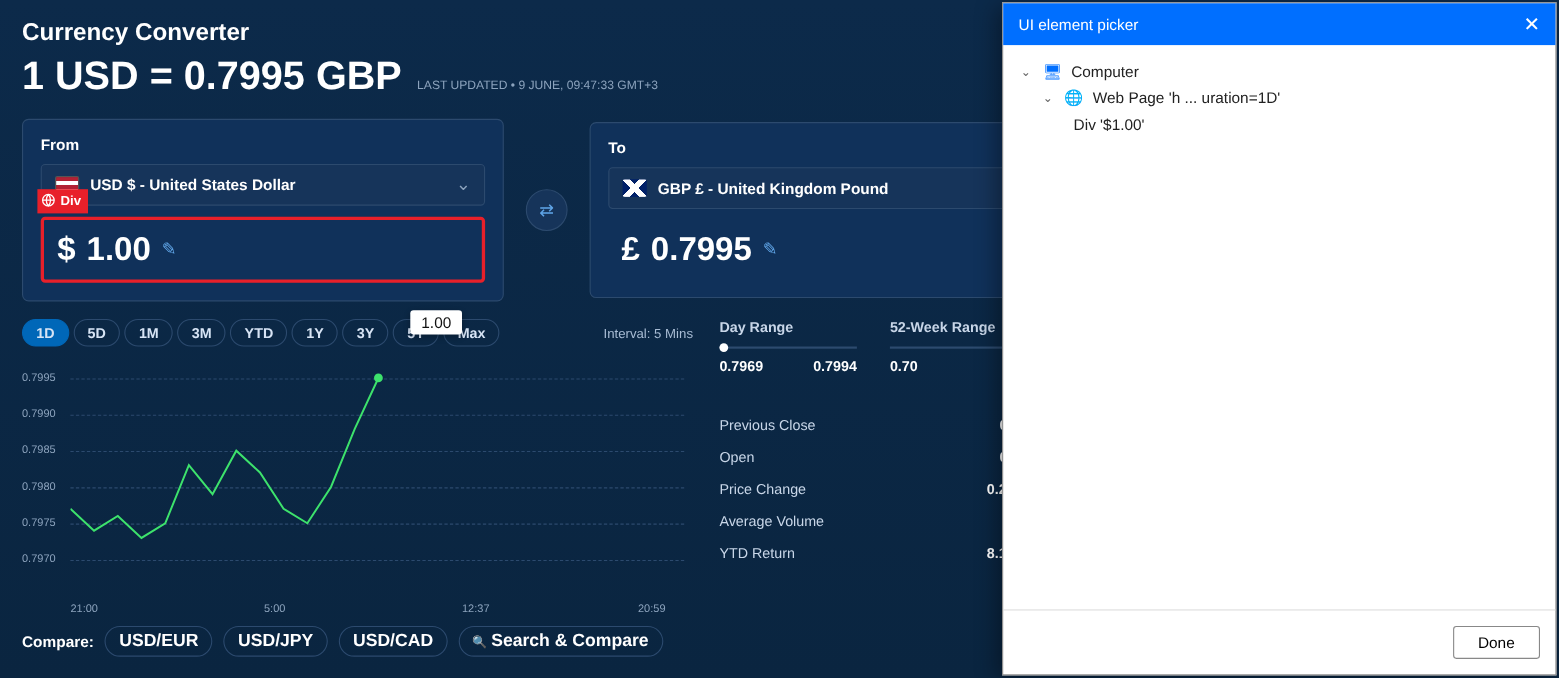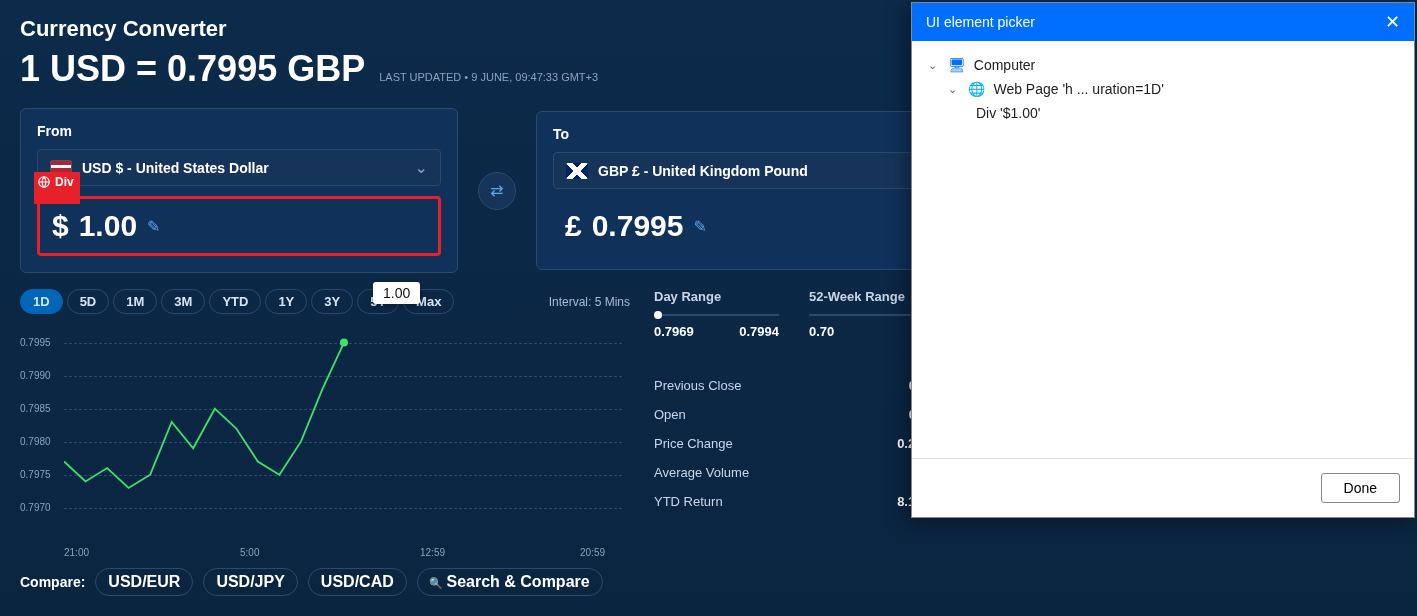--- a/index.html
+++ b/index.html
@@ -92,21 +92,21 @@
 .range-title { font-size: 13px; font-weight: 600; color: #c8d6e8; margin-bottom: 10px; }
 .range-bar { height: 2px; background: #2c4a6e; position: relative; margin-bottom: 8px; }
 .range-dot { position: absolute; top: -3px; width: 8px; height: 8px; border-radius: 50%; background: #fff; }
 .range-vals { display: flex; justify-content: space-between; font-size: 13px; font-weight: 600; }
 .stat-row { display: flex; justify-content: space-between; font-size: 13px; padding: 7px 0; }
 .stat-label { color: #c8d6e8; }
 .stat-val { font-weight: 600; }
 
 
 .picker {
-  position: absolute; top: 2px; right: 2px; width: 504px; height: 516px;
+  position: absolute; top: 2px; right: 2px; width: 504px; height: 612px;
   background: #fff; color: #111; border: 1px solid #888;
   box-shadow: -4px 4px 20px rgba(0,0,0,.4);
   display: flex; flex-direction: column;
 }
 .picker-header {
   background: #006fff; color: #fff; padding: 8px 14px;
   display: flex; align-items: center; justify-content: space-between; font-size: 14px;
 }
 .picker-close { cursor: pointer; font-size: 18px; }
 .picker-body { flex: 1; padding: 12px 16px; font-size: 14px; color: #222; overflow: auto; }
@@ -115,21 +115,21 @@
 .tree-indent-2 { margin-left: 48px; }
 .expander { color: #666; font-size: 11px; width: 12px; }
 .tree-icon { color: #006fff; }
 .picker-footer { border-top: 1px solid #ddd; padding: 14px; display: flex; justify-content: flex-end; align-items: center; }
 .done-btn {
   padding: 6px 22px; border: 1px solid #888; background: #fff; font-size: 14px;
   border-radius: 3px; cursor: pointer;
 }
 .badge-div {
   position: absolute; left: 34px; top: 172px; background: #e8202a; color: #fff;
-  font-size: 12px; padding: 3px 6px 15px 3px; display: flex; align-items: center; gap: 4px;
+  font-size: 12px; padding: 3px 6px 5px 3px; display: flex; align-items: center; gap: 4px;
   z-index: 5; font-weight: 600;
 }
 .badge-div svg { width: 14px; height: 14px; }
 </style>
 </head>
 <body>
 
 <div class="app">
   <div class="title">Currency Converter</div>
   <div class="rate-row">
@@ -199,21 +199,21 @@
             <div class="grid" style="top: 113.714px;"></div>
             <div class="ytick" style="top: 140.75px;">0.7975</div>
             <div class="grid" style="top: 146.75px;"></div>
             <div class="ytick" style="top: 173.786px;">0.7970</div>
             <div class="grid" style="top: 179.786px;"></div>
           </div>
 
         <div id="xt">
             <div class="xtick" style="left: 44px; text-align: center;">21:00</div>
             <div class="xtick" style="left: 220px;">5:00</div>
-            <div class="xtick" style="left: 400px;">12:59</div>
+            <div class="xtick" style="left: 400px;">12:37</div>
             <div class="xtick" style="left: 560px;">20:59</div>
           </div>
         <svg viewBox="0 0 560 185" preserveAspectRatio="none">
           <polyline id="chartline" fill="none" stroke="#3de26c" stroke-width="1.8" points="0.0,125.5 21.5,145.4 43.1,132.1 64.6,152.0 86.2,138.7 107.7,85.9 129.2,112.3 150.8,72.7 172.3,92.5 193.8,125.5 215.4,138.7 236.9,105.7 258.5,52.9 280.0,6.6"></polyline>
           <circle id="chartdot" r="4" fill="#3de26c" cx="280" cy="6.607142857142071"></circle>
         </svg>
       </div>
       <div class="compare">
         <span class="compare-label">Compare:</span>
         <span class="chip">USD/EUR</span>

